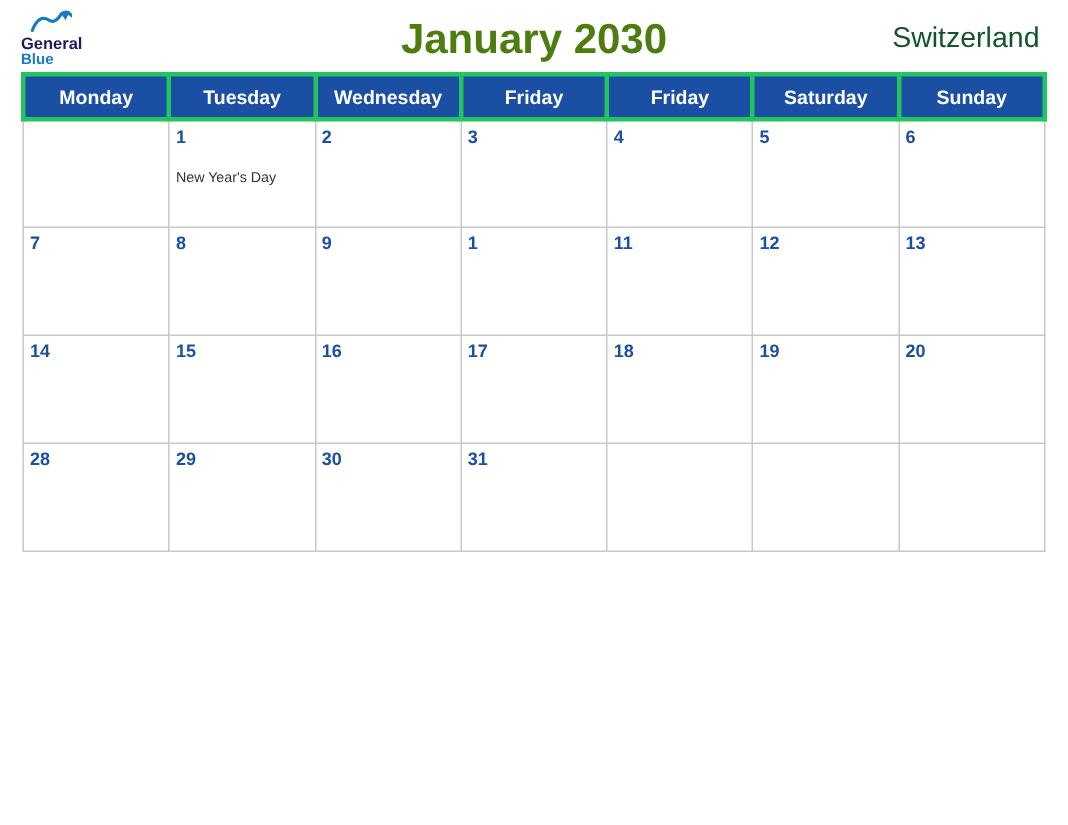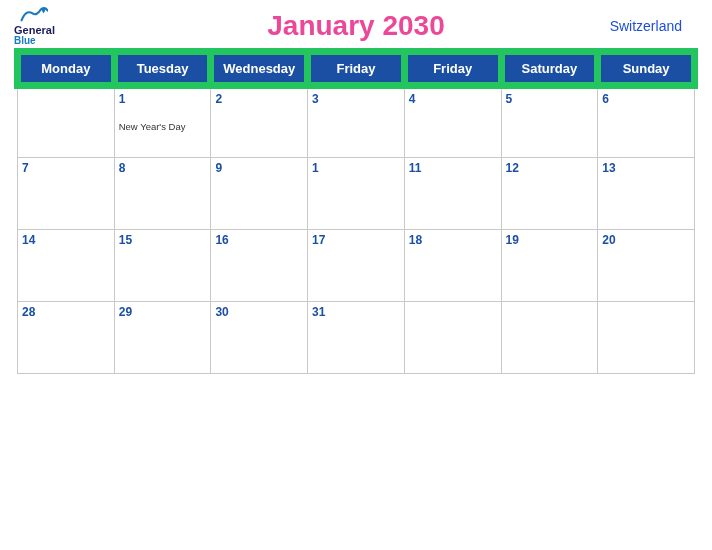--- a/index.html
+++ b/index.html
@@ -47,45 +47,45 @@
       width: 28px;
       height: 18px;
     }
     .logo-text-row {
       display: flex;
       flex-direction: column;
       align-items: flex-start;
     }
     .title {
       font-size: 28px;
-      color: #ec4899;
+      color: #4d7c0f;
       font-weight: bold;
       text-align: center;
     }
     .country {
       position: absolute;
-      right: 16px;
+      right: 5px;
       top: 50%;
       transform: translateY(-50%);
-      font-size: 14px;
-      color: #1d4ed8;
+      font-size: 19px;
+      color: #14532d;
     }
     .calendar-table {
       width: 100%;
       border-collapse: collapse;
       table-layout: fixed;
     }
     .calendar-table th {
       background-color: #1a4fa3;
       color: #fff;
       text-align: center;
       font-size: 13px;
       font-weight: bold;
       padding: 6px 2px;
-      border: 7px solid #22c55e;
+      border: 3px solid #22c55e;
     }
     .calendar-table td {
       border: 1px solid #c8c8c8;
       vertical-align: top;
       padding: 3px 4px;
       height: 72px;
       background: #fff;
     }
     .day-number {
       font-size: 12px;

